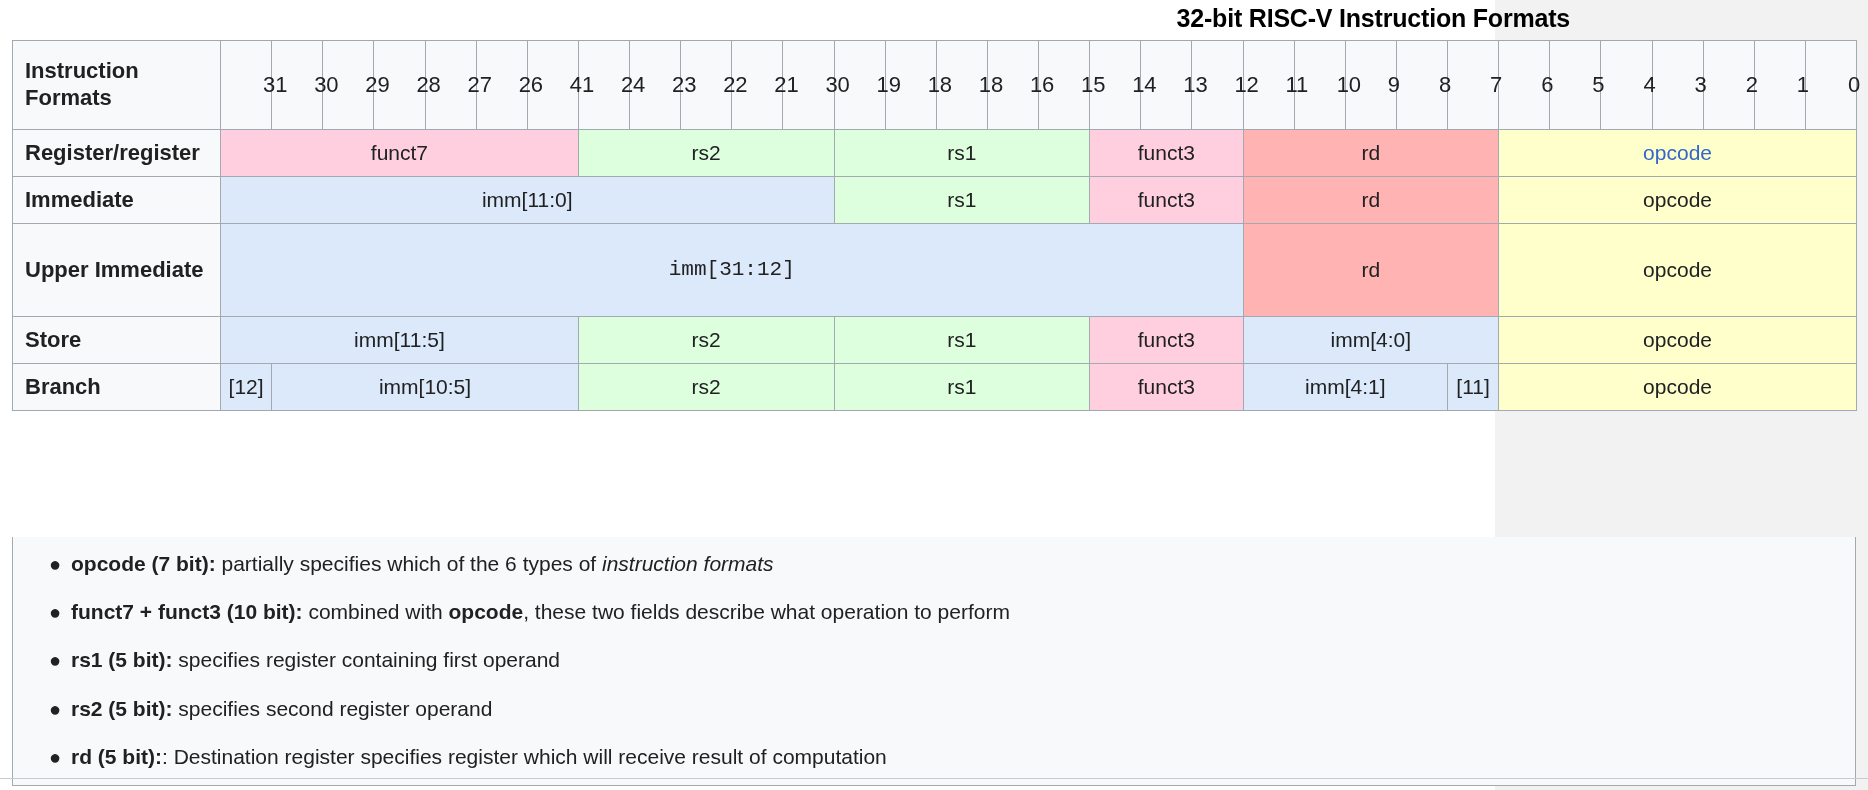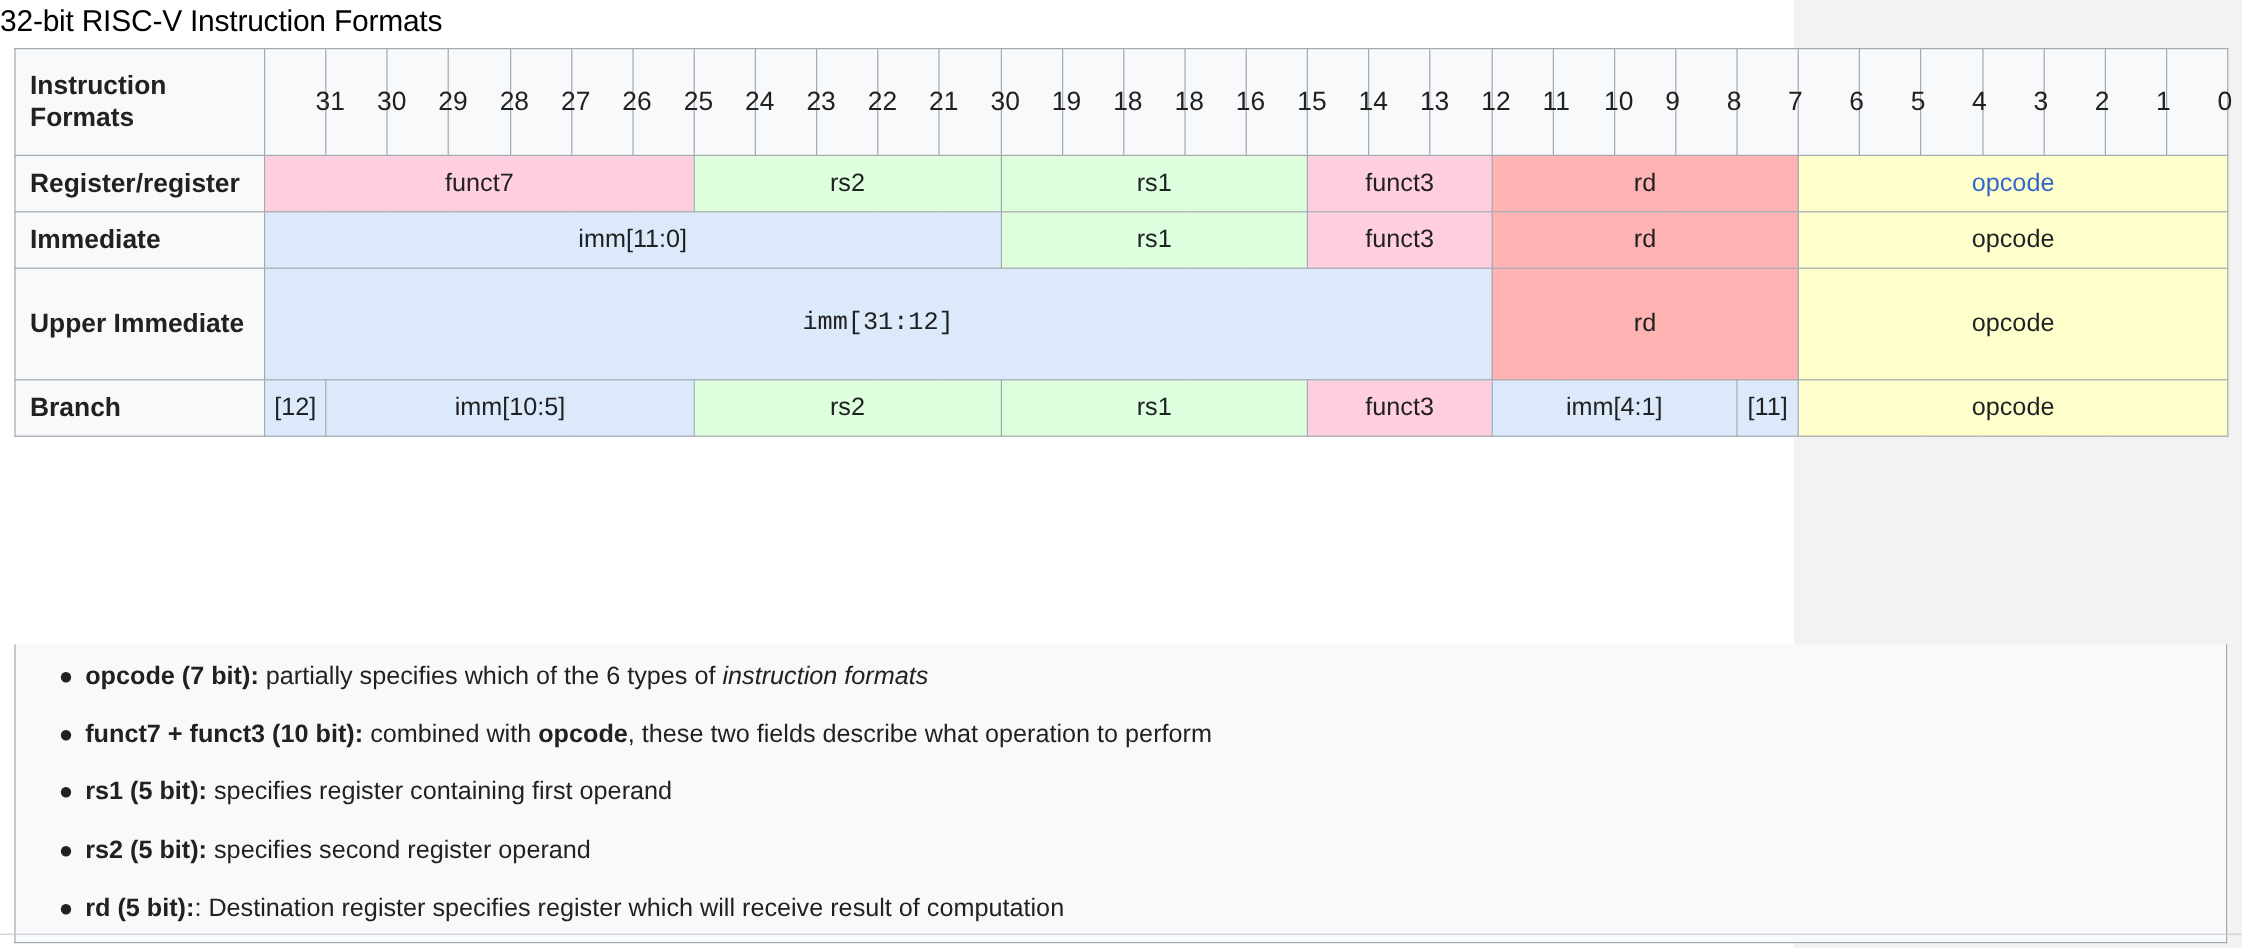--- a/index.html
+++ b/index.html
@@ -31,23 +31,23 @@
     width: 1495px;
     height: 790px;
     background: #ffffff;
   }
 
   .title {
     position: absolute;
     left: 0;
     top: 4px;
     width: 1570px;
-    text-align: left;
+    text-align: right;
     font-size: 25px;
-    font-weight: normal;
+    font-weight: bold;
     letter-spacing: -0.2px;
     color: #000000;
   }
 
   .table-wrap {
     position: absolute;
     left: 12px;
     top: 40px;
     width: 1844px;
   }
@@ -194,21 +194,21 @@
       <thead>
         <tr>
           <th class="corner">Instruction Formats</th>
 
         <td class="bits">31</td>
             <td class="bits">30</td>
             <td class="bits">29</td>
             <td class="bits">28</td>
             <td class="bits">27</td>
             <td class="bits">26</td>
-            <td class="bits">25</td>
+            <td class="bits">41</td>
             <td class="bits">24</td>
             <td class="bits">23</td>
             <td class="bits">22</td>
             <td class="bits">21</td>
             <td class="bits">30</td>
             <td class="bits">19</td>
             <td class="bits">18</td>
             <td class="bits">18</td>
             <td class="bits">16</td>
             <td class="bits">15</td>
@@ -248,20 +248,29 @@
             <td colspan="5" class="c-rd">rd</td>
             <td colspan="7" class="c-op">opcode</td>
           </tr>
           <tr>
             <th class="rowhead tall" style="height: 92px;">Upper Immediate</th>
             <td colspan="20" class="c-imm" style="height: 92px; font-family: Liberation Mono, monospace;">imm[31:12]</td>
             <td colspan="5" class="c-rd" style="height: 92px;">rd</td>
             <td colspan="7" class="c-op" style="height: 92px;">opcode</td>
           </tr>
           <tr>
+            <th class="rowhead">Store</th>
+            <td colspan="7" class="c-imm">imm[11:5]</td>
+            <td colspan="5" class="c-reg">rs2</td>
+            <td colspan="5" class="c-reg">rs1</td>
+            <td colspan="3" class="c-funct">funct3</td>
+            <td colspan="5" class="c-imm">imm[4:0]</td>
+            <td colspan="7" class="c-op">opcode</td>
+          </tr>
+          <tr>
             <th class="rowhead">Branch</th>
             <td colspan="1" class="c-imm">[12]</td>
             <td colspan="6" class="c-imm">imm[10:5]</td>
             <td colspan="5" class="c-reg">rs2</td>
             <td colspan="5" class="c-reg">rs1</td>
             <td colspan="3" class="c-funct">funct3</td>
             <td colspan="4" class="c-imm">imm[4:1]</td>
             <td colspan="1" class="c-imm">[11]</td>
             <td colspan="7" class="c-op">opcode</td>
           </tr>

